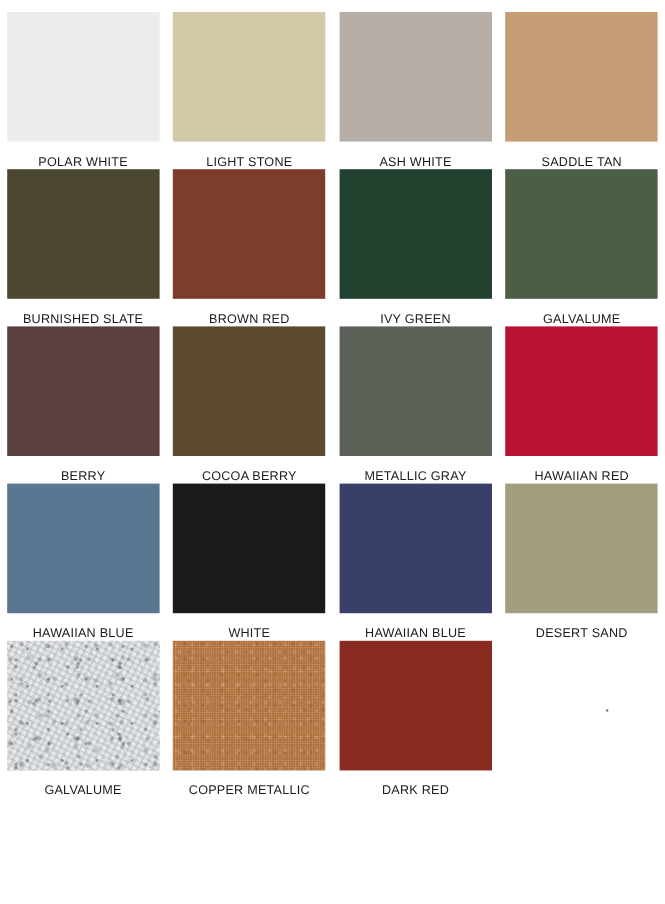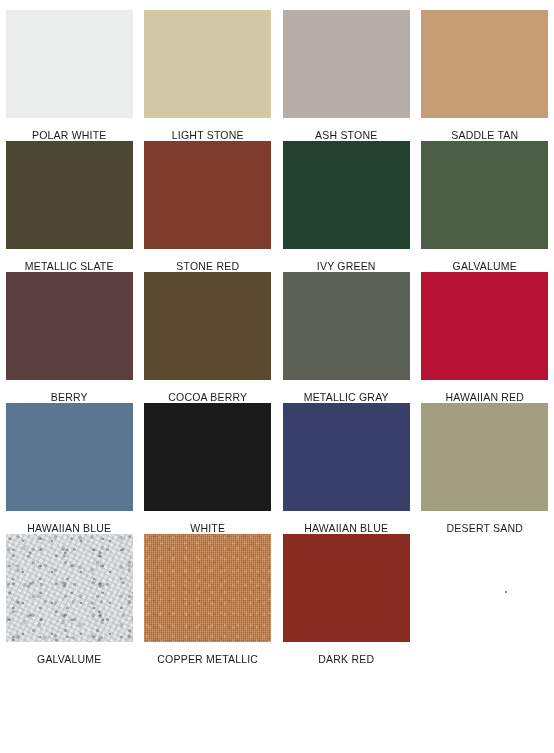--- a/index.html
+++ b/index.html
@@ -124,36 +124,36 @@
     <div class="swatch-cell">
       <div class="swatch-chip" style="background-color: rgb(235, 236, 236);"></div>
       <div class="swatch-label">POLAR WHITE</div>
     </div>
     <div class="swatch-cell">
       <div class="swatch-chip" style="background-color: rgb(211, 201, 168);"></div>
       <div class="swatch-label">LIGHT STONE</div>
     </div>
     <div class="swatch-cell">
       <div class="swatch-chip" style="background-color: rgb(181, 173, 166);"></div>
-      <div class="swatch-label">ASH STONE</div>
+      <div class="swatch-label">ASH WHITE</div>
     </div>
     <div class="swatch-cell">
       <div class="swatch-chip" style="background-color: rgb(198, 157, 116);"></div>
       <div class="swatch-label">SADDLE TAN</div>
     </div>
   </div>
 
   <div class="swatch-row">
     <div class="swatch-cell">
       <div class="swatch-chip" style="background-color: rgb(75, 71, 51);"></div>
-      <div class="swatch-label">METALLIC SLATE</div>
+      <div class="swatch-label">BURNISHED SLATE</div>
     </div>
     <div class="swatch-cell">
       <div class="swatch-chip" style="background-color: rgb(125, 60, 44);"></div>
-      <div class="swatch-label">STONE RED</div>
+      <div class="swatch-label">BROWN RED</div>
     </div>
     <div class="swatch-cell">
       <div class="swatch-chip" style="background-color: rgb(34, 65, 47);"></div>
       <div class="swatch-label">IVY GREEN</div>
     </div>
     <div class="swatch-cell">
       <div class="swatch-chip" style="background-color: rgb(74, 95, 69);"></div>
       <div class="swatch-label">GALVALUME</div>
     </div>
   </div>

